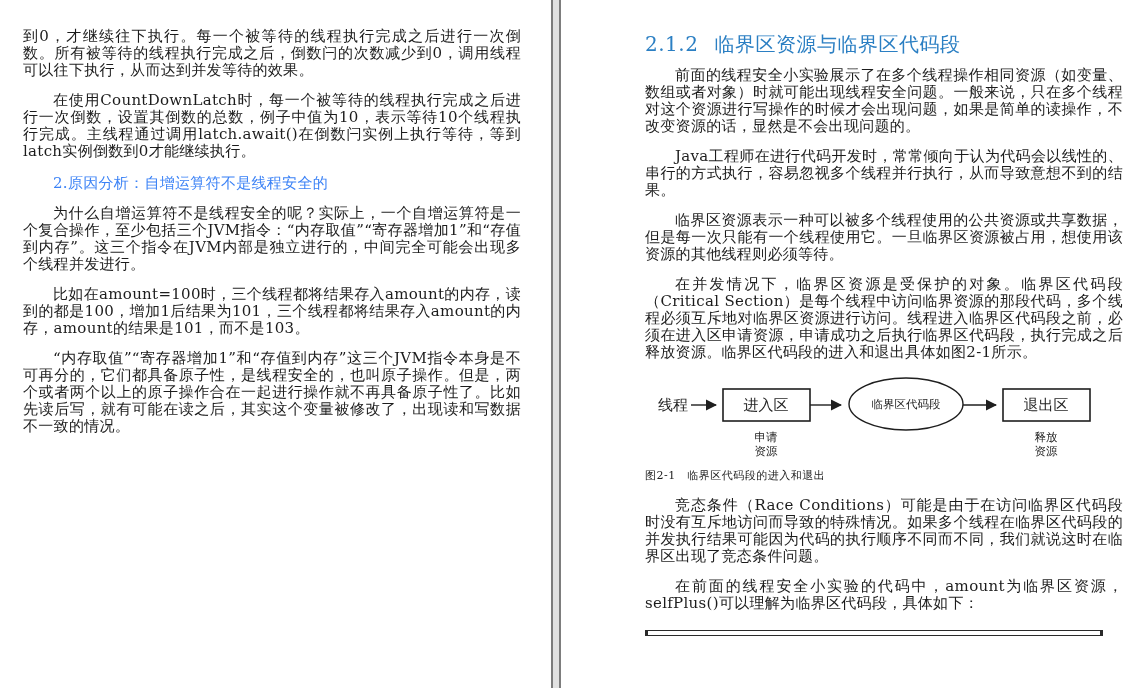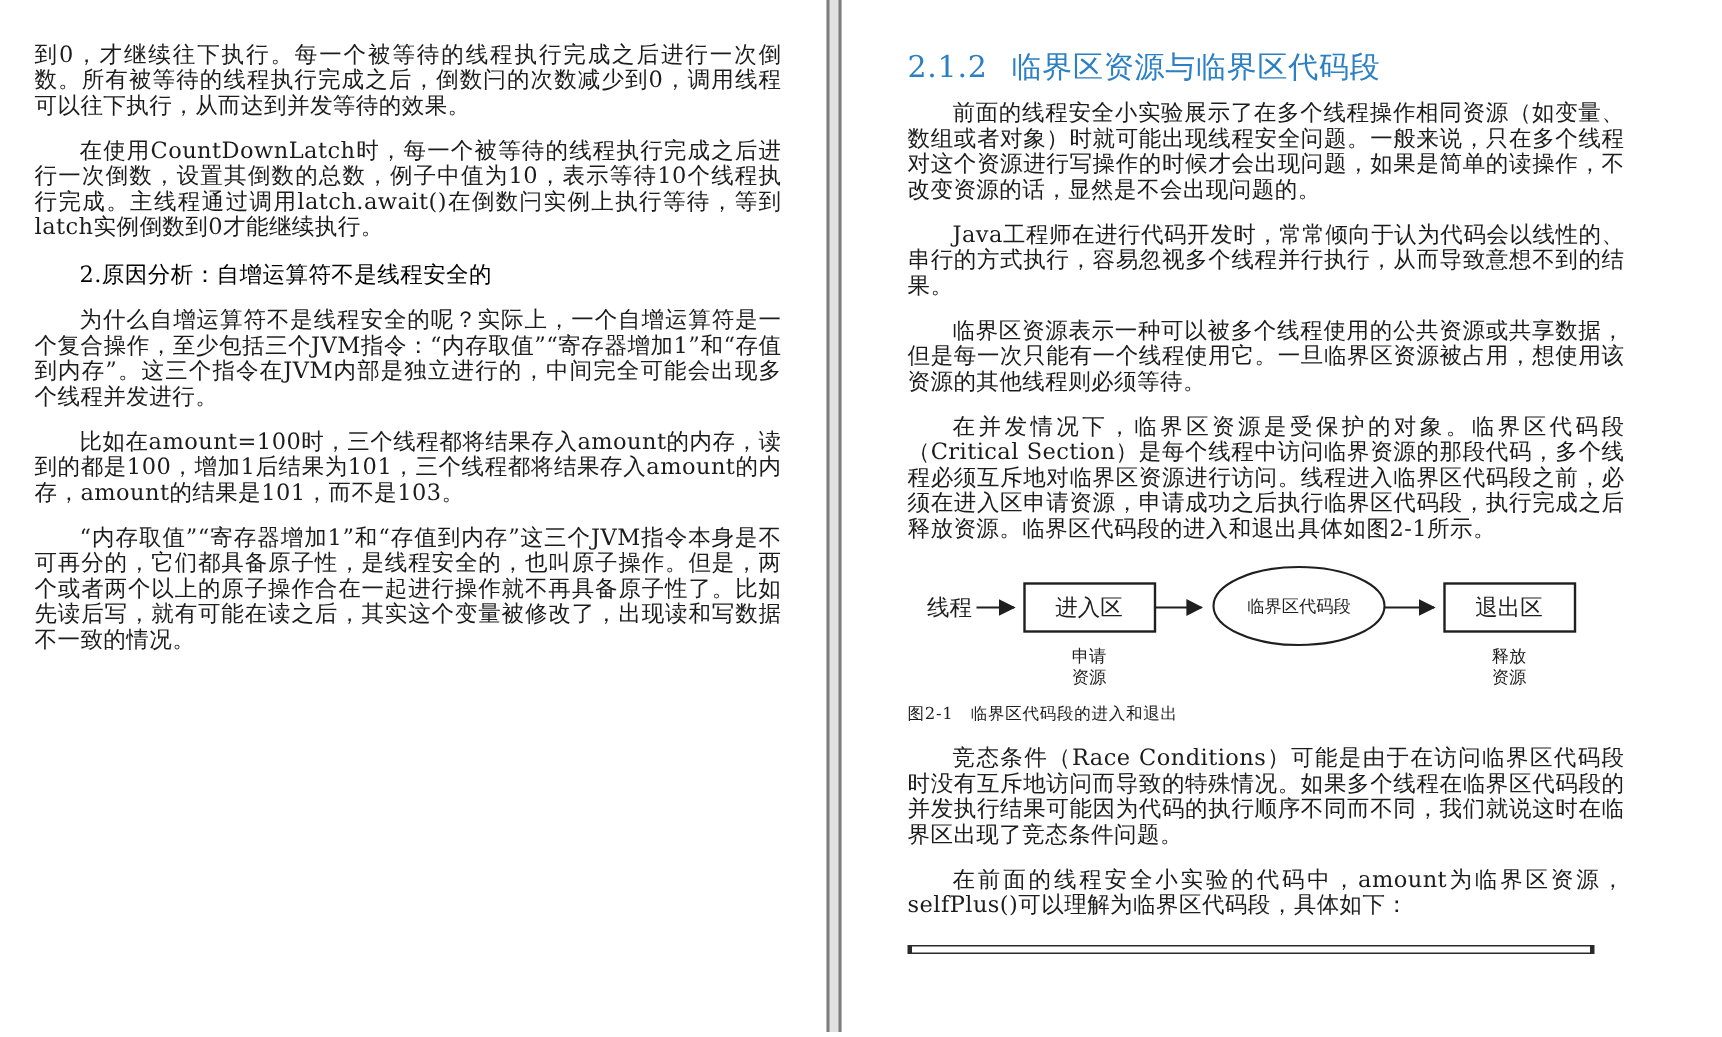--- a/index.html
+++ b/index.html
@@ -8,32 +8,32 @@
     position: relative;
     font-family: "DejaVu Serif", "Liberation Serif", serif;
     color: #1c1c1c;
   }
   .page {
     position: absolute;
     font-size: 15px;
     line-height: 17px;
   }
   .left-page  { left: 23px;  top: 24px; width: 498px; }
-  .right-page { left: 605px; top: 36px; width: 478px; }
+  .right-page { left: 645px; top: 36px; width: 478px; }
 
   .page p {
     text-align: justify;
     text-indent: 2em;
     margin-top: 13px;
     letter-spacing: 0.3px;
   }
   .page p.continuation { text-indent: 0; margin-top: 4px; }
 
   .sub-heading {
-    color: #000000;
+    color: #3b82f6;
     font-size: 15px;
     text-indent: 2em;
     margin-top: 15px;
     letter-spacing: 0.3px;
   }
   .section-heading {
     color: #2b7fc3;
     font-size: 20px;
     letter-spacing: 0.5px;
     margin-bottom: 14px;

